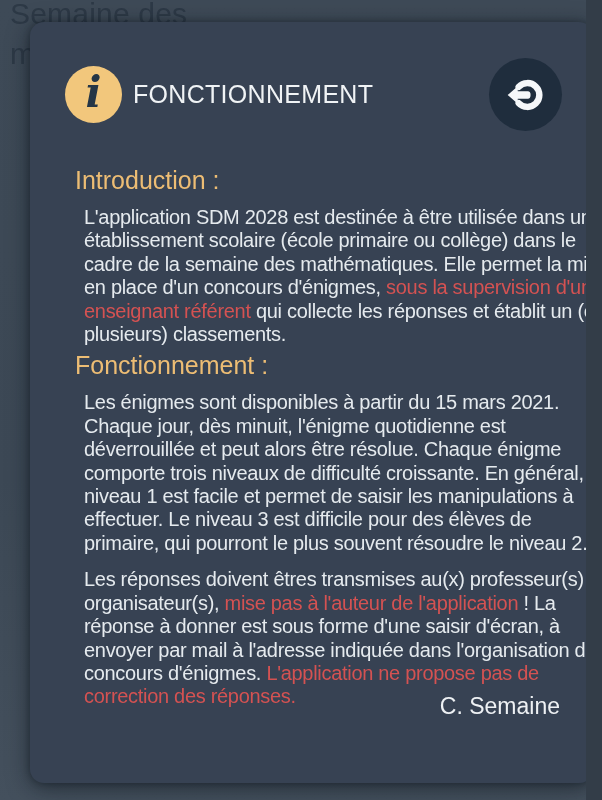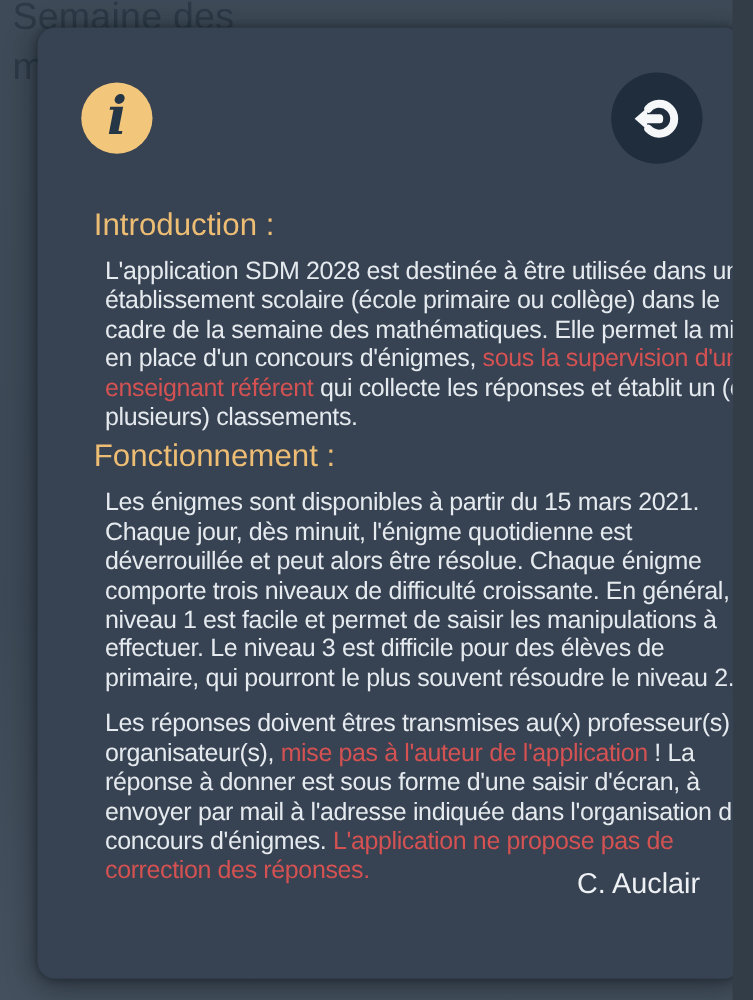--- a/index.html
+++ b/index.html
@@ -91,20 +91,21 @@
     <div>mathématiques</div>
   </div>
 
   <div class="modal">
 
     <div class="header">
       <div class="info-badge">
         <span>i</span>
       </div>
       <div class="title">
+        <div>FONCTIONNEMENT</div>
       </div>
       <button class="back-btn" aria-label="back">
         <svg width="44" height="44" viewBox="0 0 48 48">
           <path d="M16 15.2 A13 13 0 1 1 16 32.8" fill="none" stroke="#f5f7f9" stroke-width="7" stroke-linecap="round"></path>
           <path d="M4 24 L15 14.5 L15 20 L26 20 Q29 20 29 24 Q29 28 26 28 L15 28 L15 33.5 Z" fill="#f5f7f9"></path>
         </svg>
       </button>
     </div>
 
     <div class="content" id="sections">
@@ -132,16 +133,16 @@
   <section class="section">
     <p class="para"><span>Les réponses doivent êtres transmises au(x) professeur(s)
 organisateur(s), </span><span class="hl">mise pas à l'auteur de l'application</span><span> ! La
 réponse à donner est sous forme d'une saisir d'écran, à
 envoyer par mail à l'adresse indiquée dans l'organisation du
 concours d'énigmes. </span><span class="hl">L'application ne propose pas de
 correction des réponses.</span></p>
   </section>
 </div>
 
-    <div class="signature">C. Auclair</div>
+    <div class="signature">C. Semaine</div>
 
   </div>
 </div>
 
 </body></html>

